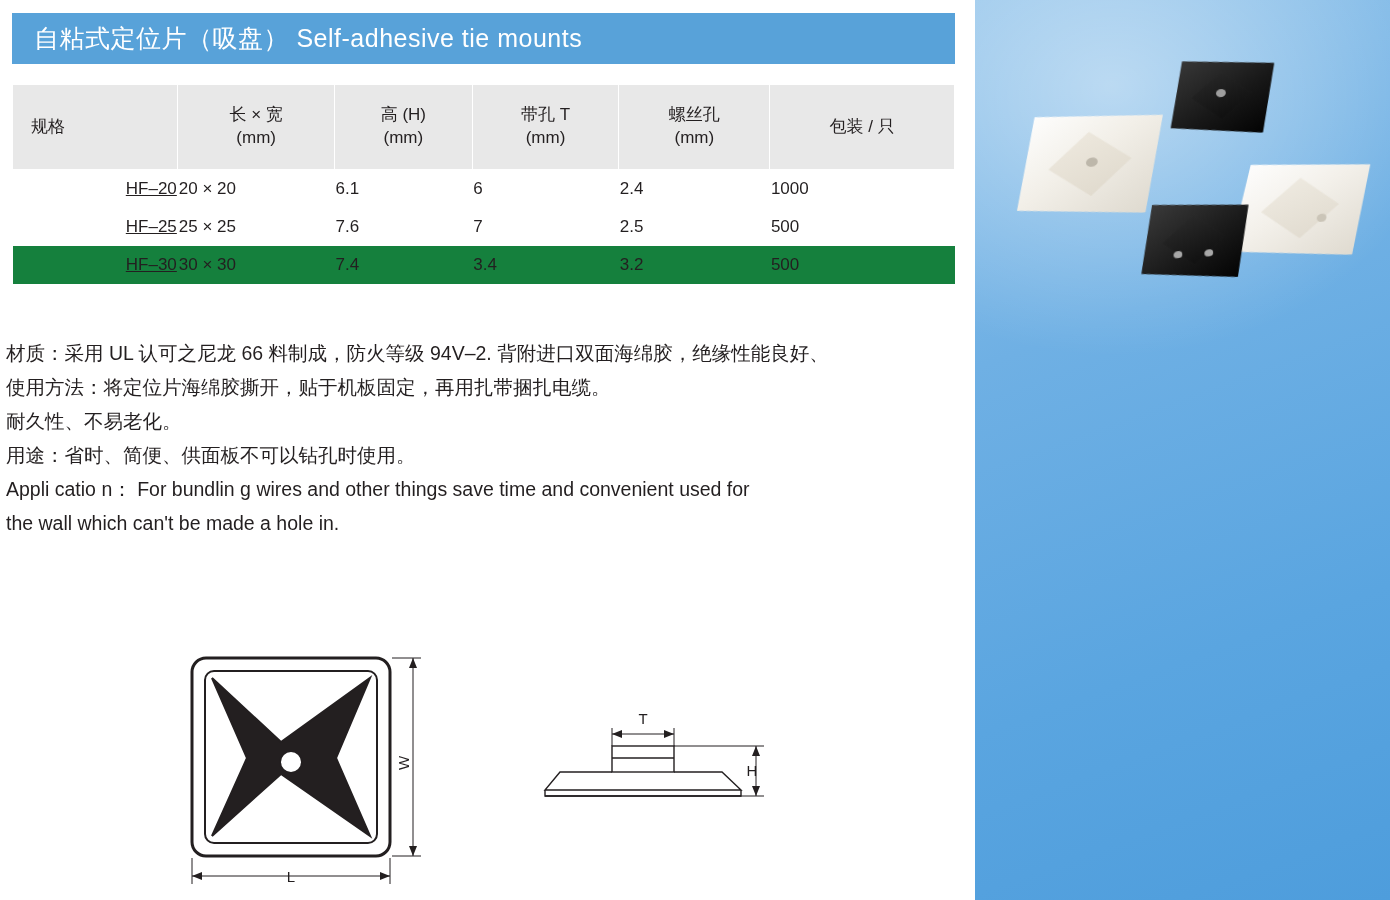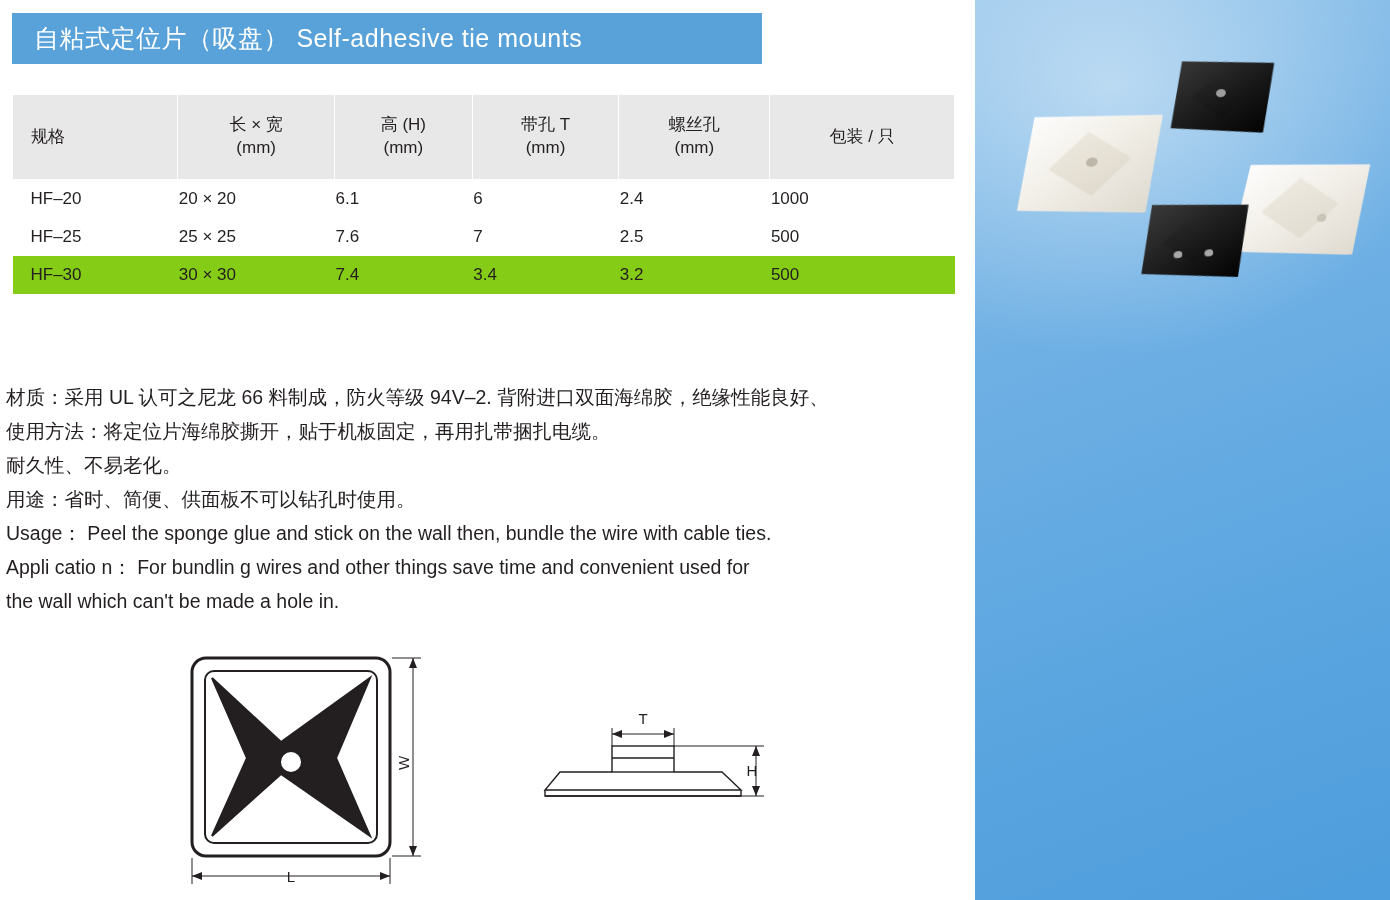--- a/index.html
+++ b/index.html
@@ -135,40 +135,40 @@
     clip-path: polygon(50% 0%, 100% 50%, 50% 100%, 0% 50%);
   }
   .mount-b2 .hole.h1 { left: 30%; top: 60%; width: 9px; height: 7px; background: #a8a8a8; }
   .mount-b2 .hole.h2 { left: 58%; top: 62%; width: 9px; height: 7px; background: #a8a8a8; }
 
   
   .title-bar {
     position: absolute;
     left: 12px;
     top: 13px;
-    width: 750px;
+    width: 943px;
     height: 51px;
     background: #58a2d9;
     display: flex;
     align-items: center;
     box-sizing: border-box;
     padding-left: 22px;
   }
   .title-bar .title-text {
     color: #ffffff;
     font-size: 25px;
     letter-spacing: 0.5px;
     white-space: nowrap;
   }
 
   
   .spec-table {
     position: absolute;
     left: 12px;
-    top: 94px;
+    top: 84px;
     width: 943px;
     border-collapse: collapse;
     font-size: 17px;
   }
   .spec-table th {
     background: #e8e8e8;
     border: 1px solid #ffffff;
     font-weight: normal;
     color: #231f20;
     height: 80px;
@@ -181,36 +181,36 @@
     padding-left: 18px;
   }
   .spec-table td {
     border: none;
     height: 36px;
     text-align: left;
     color: #231f20;
     font-size: 17px;
   }
   .spec-table td.first {
-    text-align: left;
+    text-align: right;
     padding-left: 18px;
+    text-decoration: underline;
   }
   .spec-table tr.odd td { background: #ffffff; }
-  .spec-table tr.even td { background: #84cc16; }
+  .spec-table tr.even td { background: #15803d; }
 
   
   .desc {
     position: absolute;
     left: 6px;
     top: 336px;
     width: 960px;
     font-size: 19.5px;
     line-height: 34px;
     color: #231f20;
-    margin-top: 44px;
   }
   .desc p { margin: 0; }
 
   
   .drawings {
     position: absolute;
     left: 0;
     top: 630px;
     width: 960px;
     height: 270px;
@@ -283,21 +283,20 @@
       <td>500</td>
     </tr>
   </tbody>
 </table>
 
 <div class="desc">
   <p>材质：采用 UL 认可之尼龙 66 料制成，防火等级 94V–2. 背附进口双面海绵胶，绝缘性能良好、</p>
   <p>使用方法：将定位片海绵胶撕开，贴于机板固定，再用扎带捆扎电缆。</p>
   <p>耐久性、不易老化。</p>
   <p>用途：省时、简便、供面板不可以钻孔时使用。</p>
-  <p>Usage： Peel the sponge glue and stick on the wall then, bundle the wire with cable ties.</p>
   <p>Appli catio n： For bundlin g wires and other things save time and convenient used for</p>
   <p>the wall which can't be made a hole in.</p>
 </div>
 
 <div class="drawings">
   <svg width="960" height="270" viewBox="0 0 960 270">
 
     <g fill="none" stroke="#231f20">
 
       <rect x="192" y="28" width="198" height="198" rx="14" ry="14" stroke-width="3"></rect>

